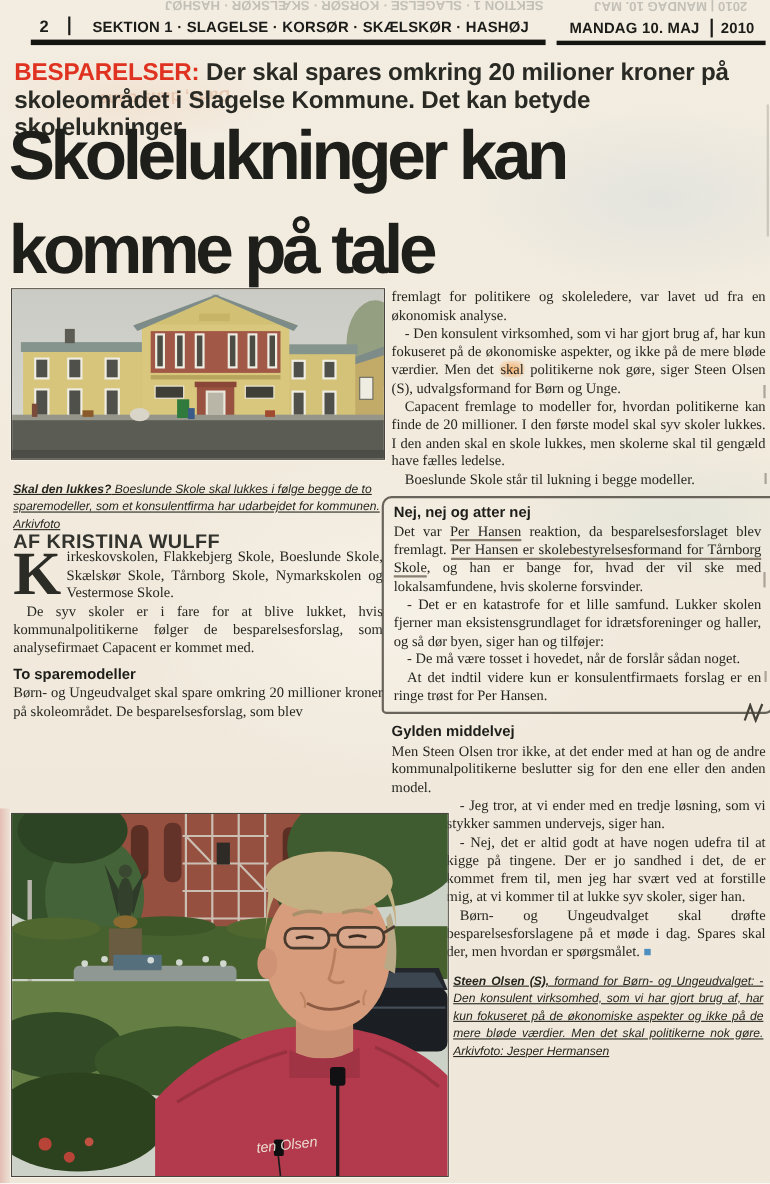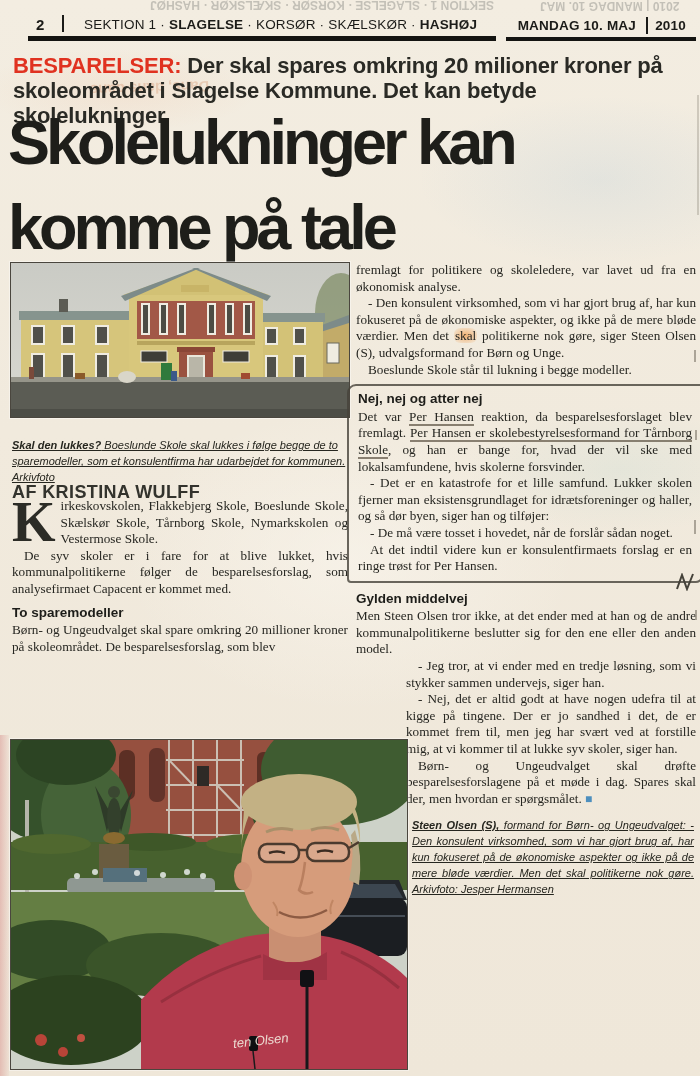--- a/index.html
+++ b/index.html
@@ -14,21 +14,21 @@
     font-family:"Liberation Sans",sans-serif;color:#23231f;
   }
   
   .bleed{position:absolute;transform:rotate(180deg);color:#8a8a85;opacity:.45;font-weight:bold;font-size:12px;white-space:nowrap;}
   .bleed-dans{position:absolute;transform:rotate(178deg);color:#d2885e;opacity:.30;font-weight:bold;font-size:15px;}
   
   .hdr{position:absolute;top:13px;left:0;width:700px;height:26px;font-size:13.5px;font-weight:bold;letter-spacing:.2px;color:#1b1b18;}
   .hdr .pageno{position:absolute;left:36px;top:3px;font-size:15px;}
   .hdr .vbar{position:absolute;width:2px;height:17px;background:#1b1b18;top:2px;}
   .hdr .strip{position:absolute;left:84px;top:4px;}
-  .hdr .strip .reg{font-weight:normal;}
+  .hdr .strip .reg{font-weight:bold;}
   .hdr .date{position:absolute;right:64px;top:5px;}
   .hdr .year{position:absolute;right:14px;top:5px;}
   .rule-l{position:absolute;left:28px;top:36px;width:468px;height:5px;background:#141411;}
   .rule-r{position:absolute;left:506px;top:37px;width:190px;height:4px;background:#141411;}
   
   .kicker{position:absolute;left:13px;top:53px;width:676px;font-size:22px;line-height:25px;font-weight:600;letter-spacing:-.2px;color:#2a2a25;}
   .kicker .lbl{font-weight:800;}
   
   .headline{position:absolute;left:8px;top:100px;width:690px;font-size:63px;line-height:85px;font-weight:800;letter-spacing:-4px;color:#1e1e1a;}
   
@@ -187,20 +187,21 @@
   <div class="col" id="col-left">
     <p><span class="dropcap">K</span><span>irkeskovskolen, Flakkebjerg Skole, Boeslunde Skole, Skælskør Skole, Tårnborg Skole, Nymarkskolen og Vestermose Skole.</span></p>
     <p class="ind">De syv skoler er i fare for at blive lukket, hvis kommunalpolitikerne følger de besparelsesforslag, som analysefirmaet Capacent er kommet med.</p>
     <div class="subhead">To sparemodeller</div>
     <p>Børn- og Ungeudvalget skal spare omkring 20 millioner kroner på skoleområdet. De besparelsesforslag, som blev</p>
   </div>
 
   <div class="col" id="col-right">
     <p>fremlagt for politikere og skoleledere, var lavet ud fra en økonomisk analyse.</p>
     <p class="ind"><span>- Den konsulent virksomhed, som vi har gjort brug af, har kun fokuseret på de økonomiske aspekter, og ikke på de mere bløde værdier. Men det </span><span class="hl">skal</span><span> politikerne nok gøre, siger Steen Olsen (S), udvalgsformand for Børn og Unge.</span></p>
+    <p class="ind">Capacent fremlage to modeller for, hvordan politikerne kan finde de 20 millioner. I den første model skal syv skoler lukkes. I den anden skal en skole lukkes, men skolerne skal til gengæld have fælles ledelse.</p>
     <p class="ind">Boeslunde Skole står til lukning i begge modeller.</p>
 
     <div class="penbox">
       <div class="subhead" style="margin-top:2px;">Nej, nej og atter nej</div>
       <p><span>Det var </span><span class="pencil-u">Per Hansen</span><span> reaktion, da besparelsesforslaget blev fremlagt. </span><span class="pencil-u">Per Hansen er skolebestyrelsesformand for Tårnborg Skole</span><span>, og han er bange for, hvad der vil ske med lokalsamfundene, hvis skolerne forsvinder.</span></p>
       <p class="ind">- Det er en katastrofe for et lille samfund. Lukker skolen fjerner man eksistensgrundlaget for idrætsforeninger og haller, og så dør byen, siger han og tilføjer:</p>
       <p class="ind">- De må være tosset i hovedet, når de forslår sådan noget.</p>
       <p class="ind">At det indtil videre kun er konsulentfirmaets forslag er en ringe trøst for Per Hansen.</p>
       <svg class="pen-n" width="20" height="18" viewBox="0 0 20 18">
         <polyline points="2,16 7,2 12,16 18,1" fill="none" stroke="#45423a" stroke-width="2"></polyline>

